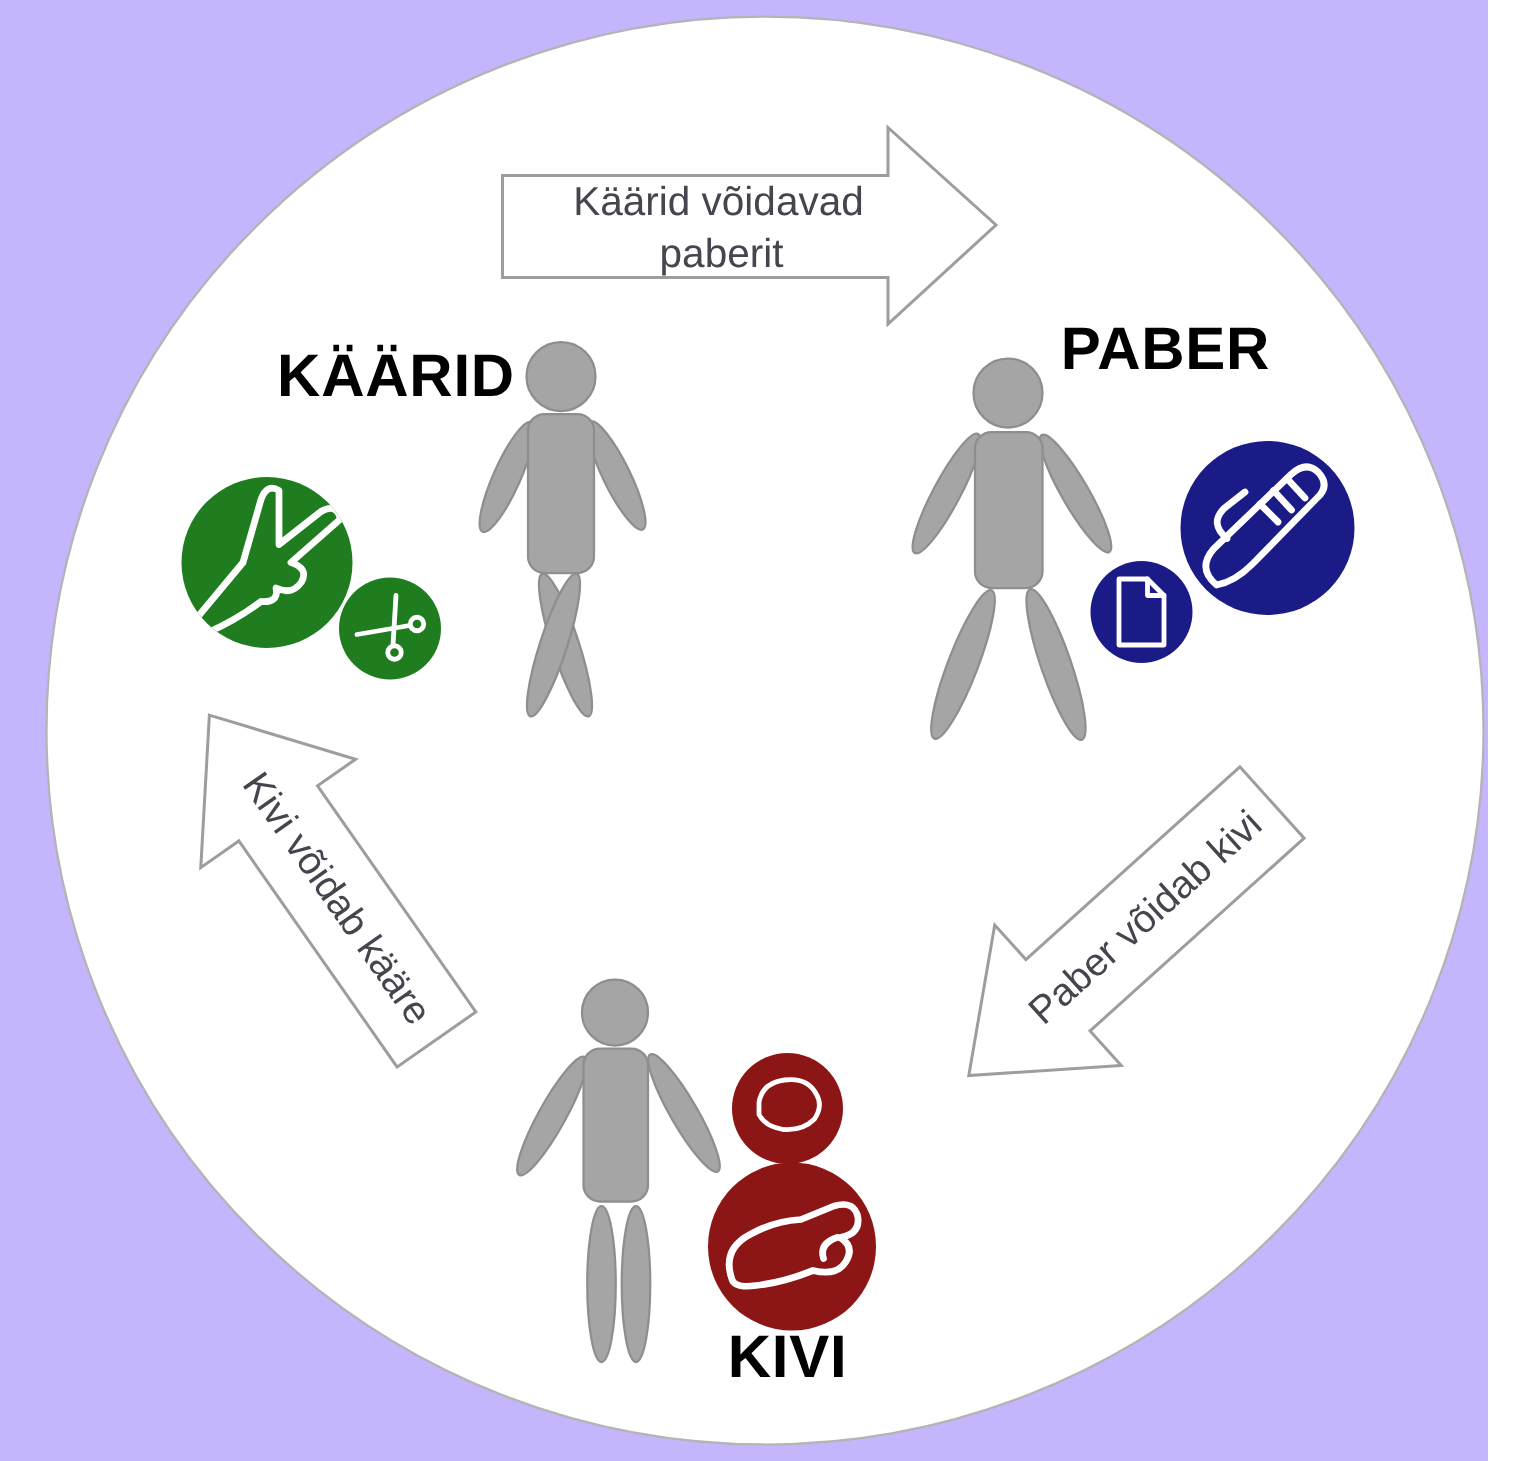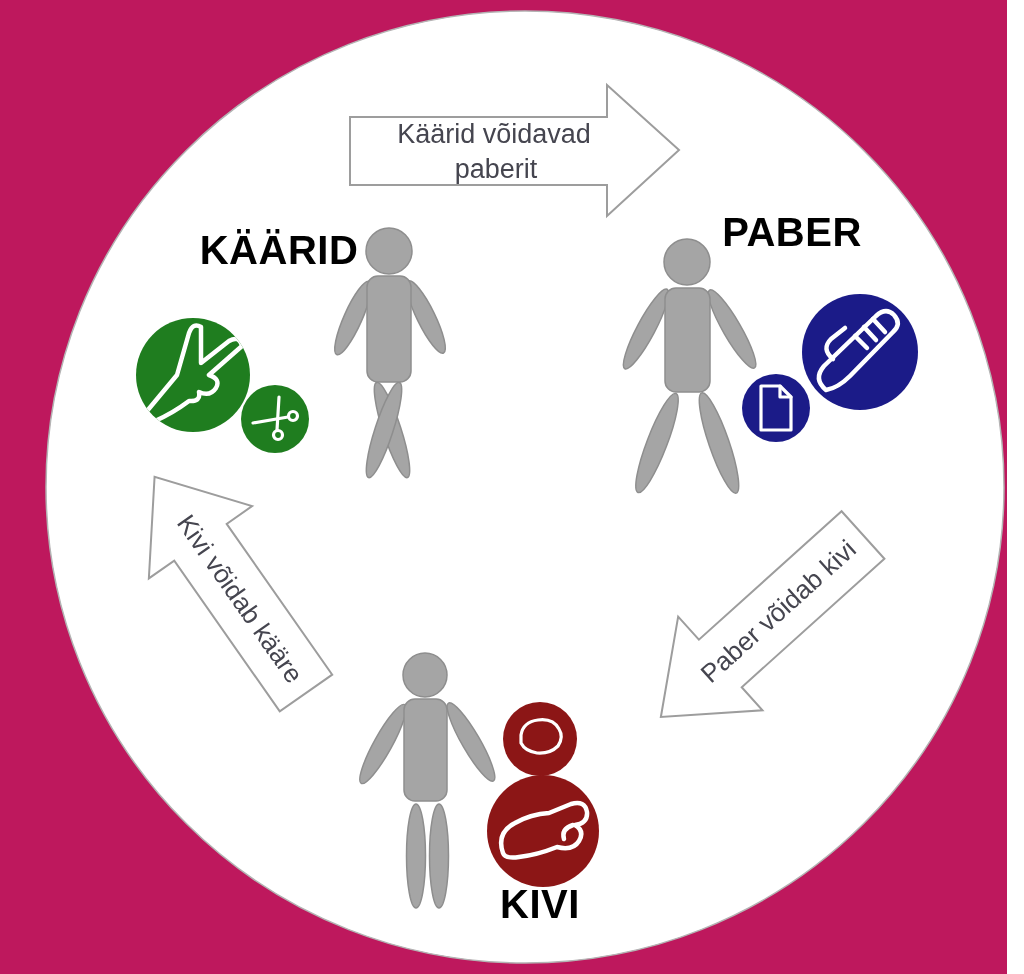--- a/index.html
+++ b/index.html
@@ -1,17 +1,17 @@
 <!DOCTYPE html>
 <html><head>
 <meta charset="utf-8">
 <style>
   html,body{margin:0;padding:0;background:#ffffff;}
-  .stage{position:relative;width:992px;height:974px;background:#be185d;overflow:hidden;
-         font-family:"Liberation Sans", sans-serif;padding-left:15px;}
+  .stage{position:relative;width:992px;height:974px;background:#c4b5fd;overflow:hidden;
+         font-family:"Liberation Sans", sans-serif;}
   svg{display:block;}
   .cycle-ellipse{fill:#ffffff;stroke:#b4b4b4;stroke-width:1.5;}
   .arrow-shape{fill:#ffffff;stroke:#9d9d9d;stroke-width:2;stroke-linejoin:miter;}
   .person *{stroke:#8e8e8e;stroke-width:1.5;}
   .hand{fill:none;stroke:#ffffff;stroke-width:4.5;stroke-linecap:round;stroke-linejoin:round;}
   .icon-line{fill:none;stroke:#ffffff;stroke-width:3.2;stroke-linecap:round;stroke-linejoin:round;}
   .node-label{font-weight:bold;font-size:40px;letter-spacing:0.5px;}
   .arrow-label{font-size:27px;}
   .arrow-label-side{font-size:26px;}
   text{font-family:"Liberation Sans", sans-serif;}

